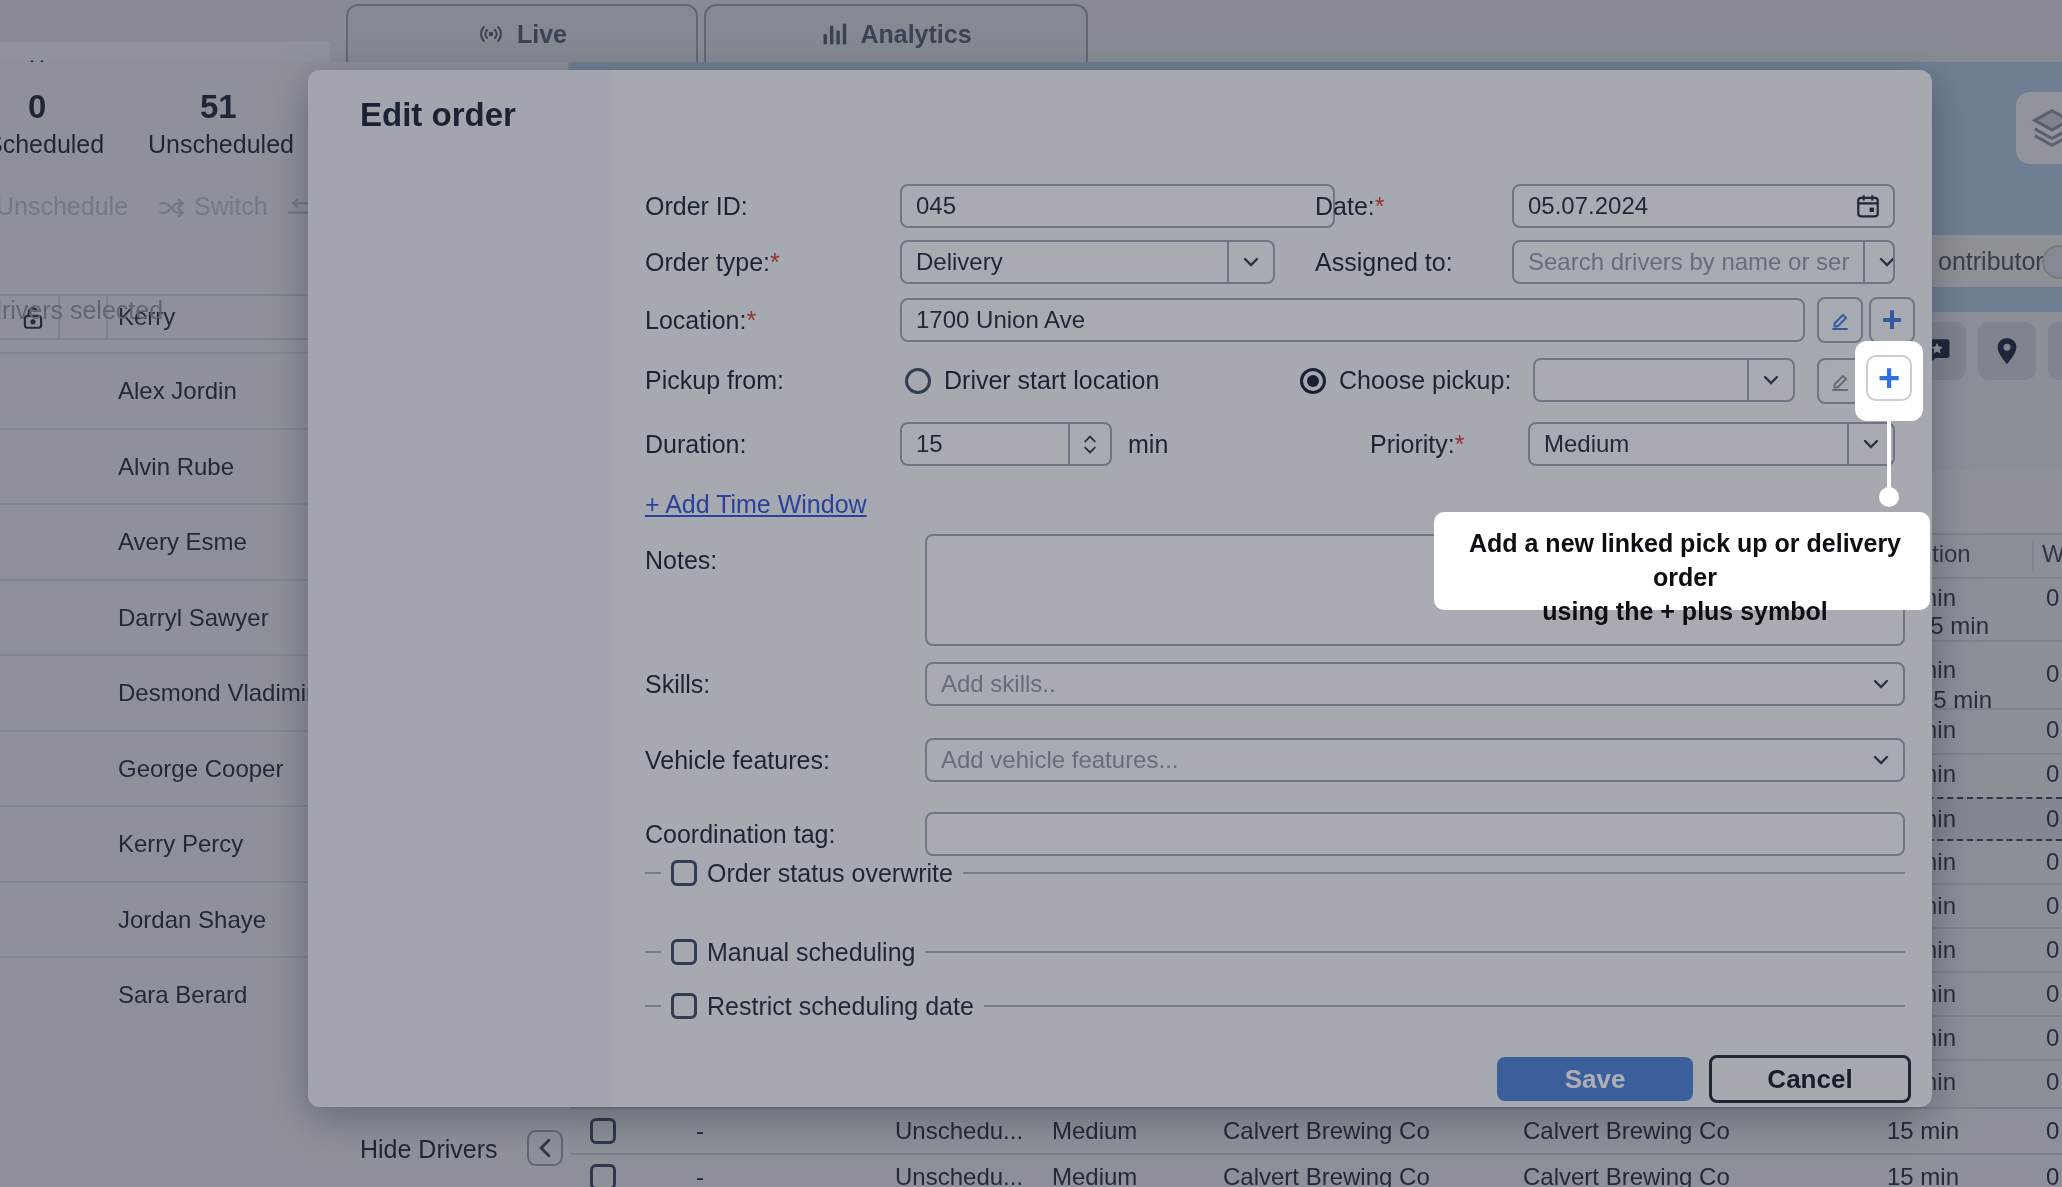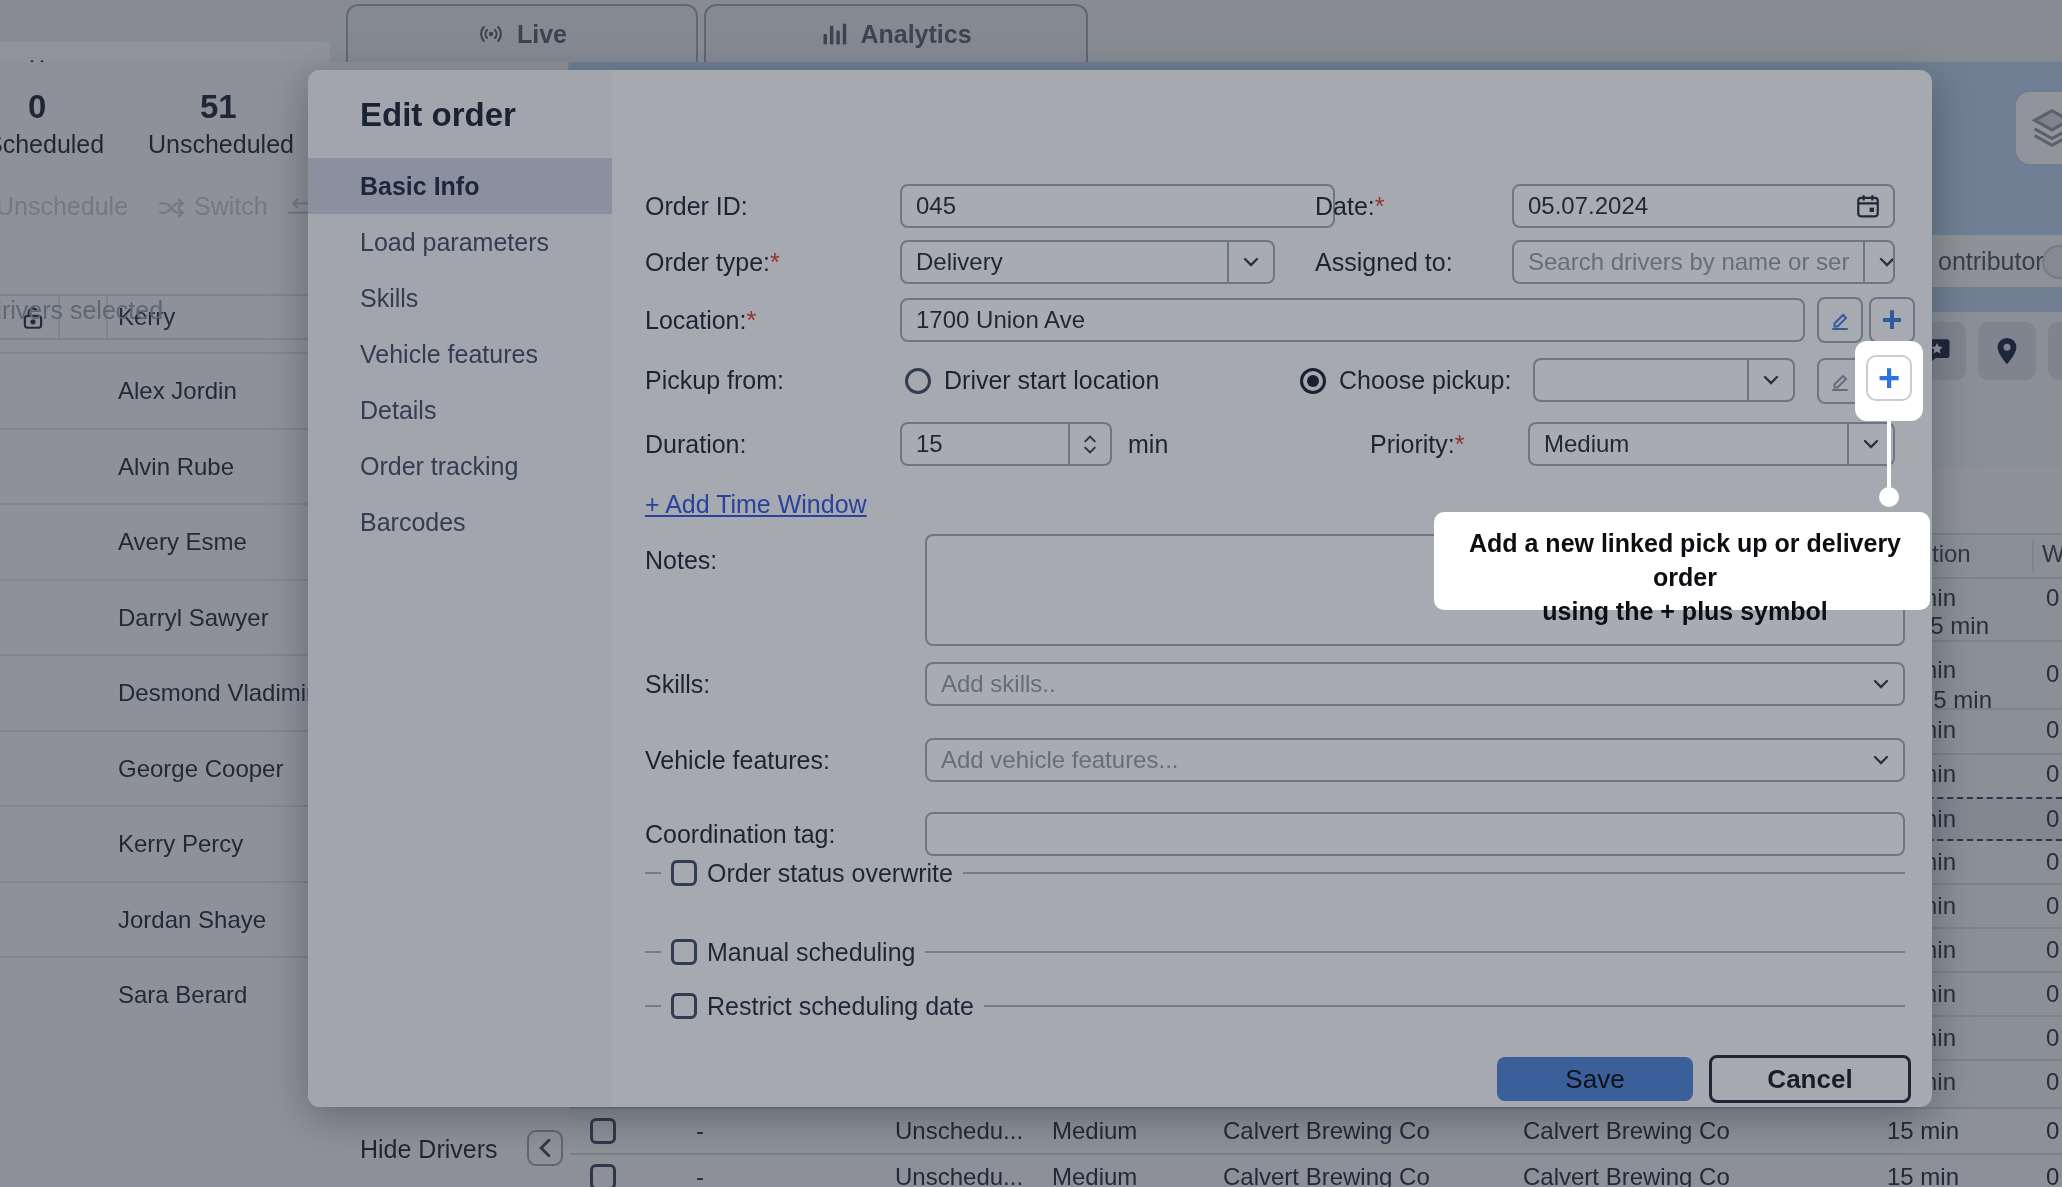--- a/index.html
+++ b/index.html
@@ -69,21 +69,21 @@
   .cb{width:26px;height:26px;border:3px solid #39465f;border-radius:6px;box-sizing:border-box;flex:none;}
   .radio{width:26px;height:26px;border:3px solid #39465f;border-radius:50%;box-sizing:border-box;}
   .radio.sel{border-color:#10192c;position:relative;}
   .radio.sel::after{content:"";position:absolute;inset:4px;background:#10192c;border-radius:50%;}
   .link{font-size:25px;color:#2b4fd8;text-decoration:underline;white-space:nowrap;}
   .fs{display:flex;align-items:center;gap:10px;height:30px;}
   .fs .dash{width:16px;height:2px;background:#a6adb8;flex:none;}
   .fs .line{flex:1;height:2px;background:#a6adb8;}
   .fs .fl{font-size:25px;color:#1b2534;white-space:nowrap;}
   .savebtn{left:1189px;top:987px;width:196px;height:44px;background:#477fd6;border-radius:8px;
-           display:flex;align-items:center;justify-content:center;font-size:26px;font-weight:normal;color:#000000;}
+           display:flex;align-items:center;justify-content:center;font-size:26px;font-weight:bold;color:#ffffff;}
   .cancelbtn{left:1401px;top:985px;width:202px;height:48px;border:3px solid #1a2230;border-radius:8px;box-sizing:border-box;
              display:flex;align-items:center;justify-content:center;font-size:26px;font-weight:bold;color:#10141c;}
   
   .spotlight{left:1855px;top:341px;width:68px;height:80px;background:#ffffff;border-radius:12px;z-index:30;}
   .spot-plus{position:absolute;left:11px;top:14px;width:46px;height:46px;border:2px solid #c9ced6;border-radius:10px;
              box-sizing:border-box;display:flex;align-items:center;justify-content:center;}
   .spot-plus span{color:#2f72dd;font-size:38px;font-weight:bold;line-height:40px;}
   .connector{left:1887px;top:421px;width:4px;height:66px;background:#ffffff;z-index:30;}
   .condot{left:1879px;top:487px;width:20px;height:20px;border-radius:50%;background:#ffffff;z-index:30;}
   .tooltip{left:1434px;top:512px;width:496px;height:98px;background:#ffffff;border-radius:10px;z-index:30;
@@ -275,29 +275,20 @@
     <span style="left:953px;">Calvert Brewing Co</span>
     <span style="left:1317px;">15 min</span>
     <span style="left:1476px;">0</span>
   </div>
 
   <div class="abs backdrop"></div>
 
   <div class="abs modal">
     <div class="abs msidebar"></div>
     <div class="abs mtitle">Edit order</div>
-    <div class="abs" style="left:0;top:88px;width:304px;">
-      <div class="nav-item active">Basic Info</div>
-      <div class="nav-item">Load parameters</div>
-      <div class="nav-item">Skills</div>
-      <div class="nav-item">Vehicle features</div>
-      <div class="nav-item">Details</div>
-      <div class="nav-item">Order tracking</div>
-      <div class="nav-item">Barcodes</div>
-    </div>
 
     <div class="abs lbl" style="left:337px;top:114px;">Order ID:</div>
     <div class="abs field" style="left:592px;top:114px;width:435px;">
       <span class="val">045</span>
     </div>
     <div class="abs lbl" style="left:1007px;top:114px;"><span>Date:</span><span class="req">*</span></div>
     <div class="abs field" style="left:1204px;top:114px;width:383px;">
       <span class="val">05.07.2024</span>
       <svg style="margin-left:auto;margin-right:12px;flex:none;" width="26" height="26" viewBox="0 0 24 24">
           <rect x="3" y="4.5" width="18" height="17" rx="2.5" fill="none" stroke="#1b2436" stroke-width="2"></rect>

